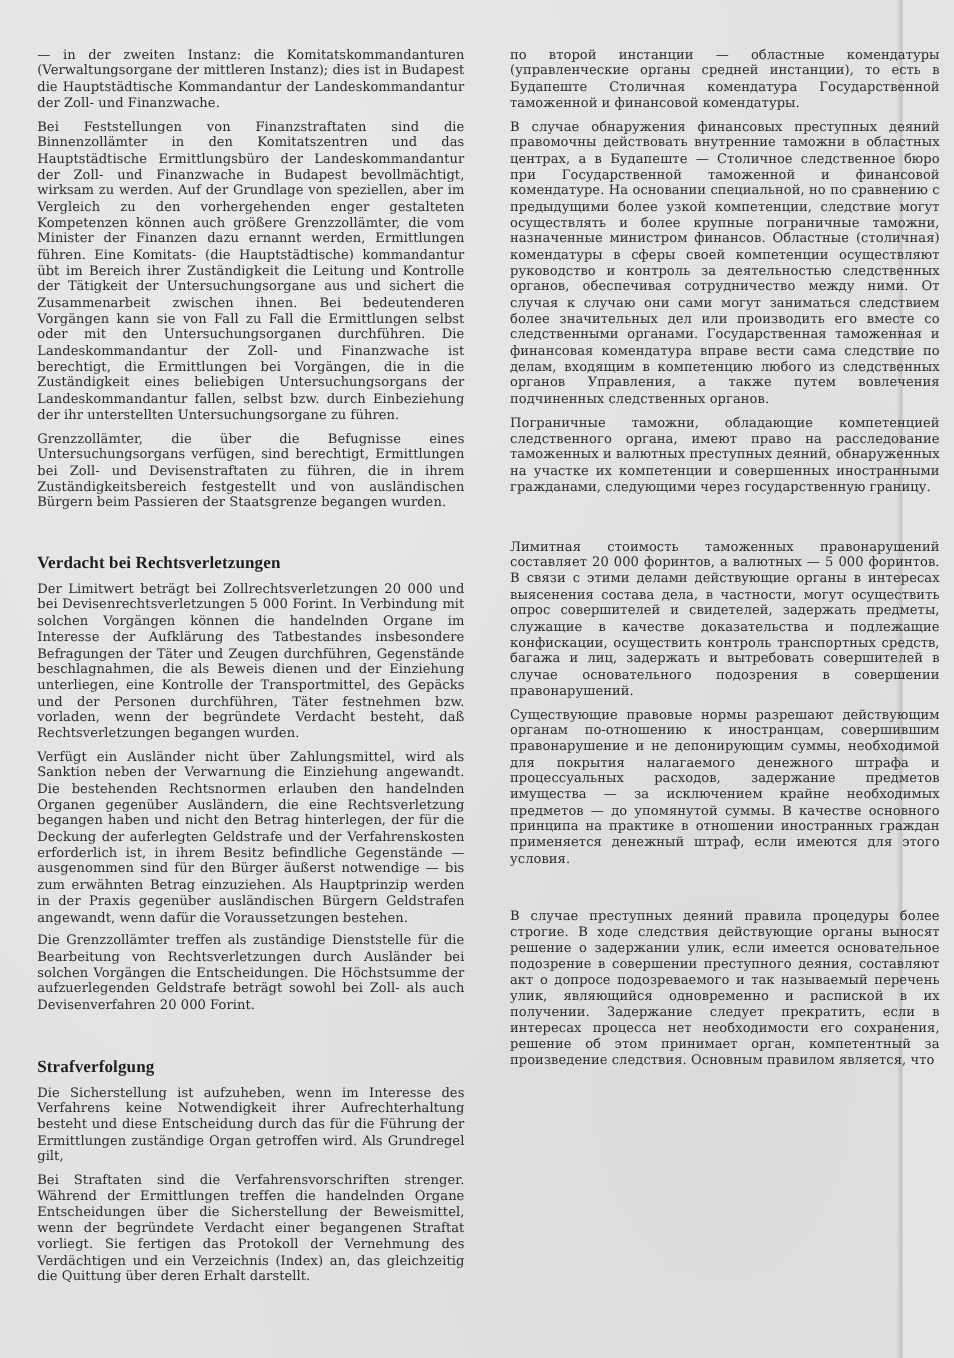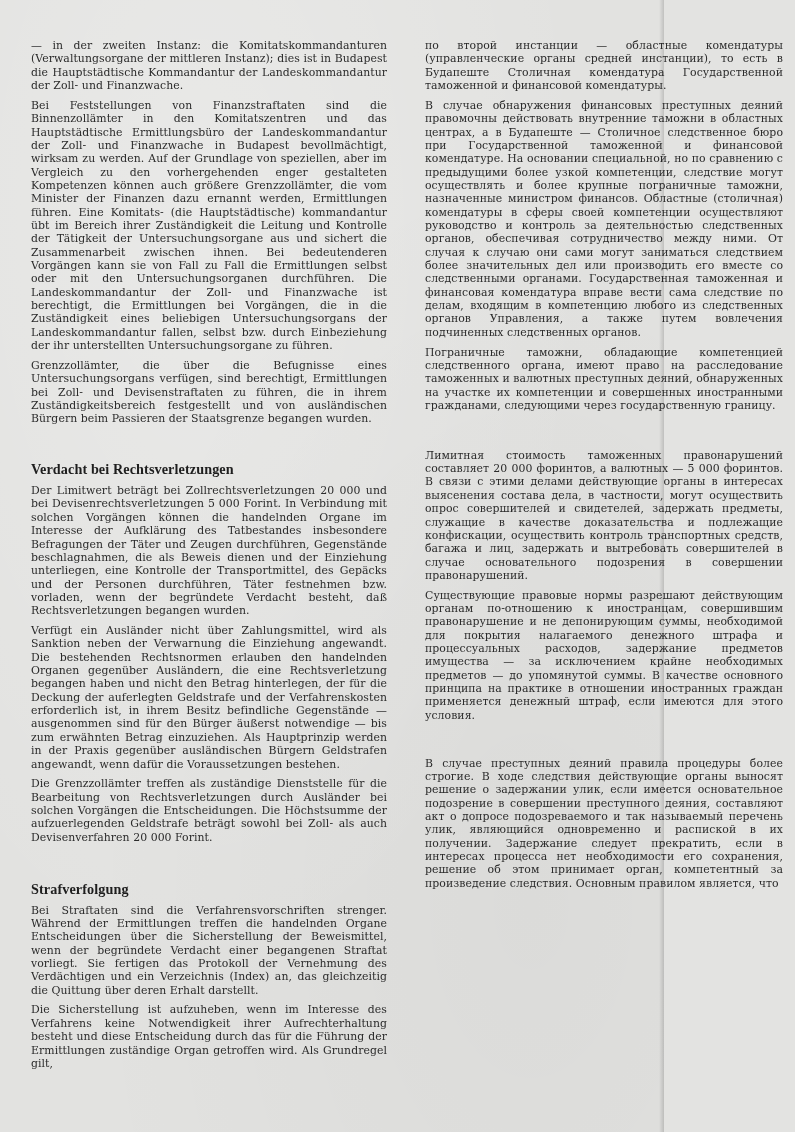--- a/index.html
+++ b/index.html
@@ -4,21 +4,21 @@
 <style>
   html, body { margin: 0; padding: 0; }
   body {
     width: 795px; height: 1132px; overflow: hidden;
     background: #e3e3e1;
     position: relative;
     font-family: "DejaVu Serif", "Liberation Serif", serif;
     color: #2b2b2b;
   }
   .page {
-    position: absolute; left: 0; top: 0; width: 664px; height: 1132px;
+    position: absolute; left: 0; top: 0; width: 752px; height: 1132px;
     background:
       radial-gradient(ellipse at 30% 20%, rgba(255,255,255,0.25), rgba(255,255,255,0) 60%),
       radial-gradient(ellipse at 80% 80%, rgba(0,0,0,0.03), rgba(0,0,0,0) 60%),
       #e2e2e0;
   }
   .col {
     position: absolute; top: 39px;
     font-size: 10.9px; line-height: 13.35px;
     text-align: justify; hyphens: manual;
     letter-spacing: 0.05px;
@@ -56,22 +56,22 @@
     <p>Grenzzollämter, die über die Befugnisse eines Untersuchungsorgans verfügen, sind berechtigt, Ermittlungen bei Zoll- und Devisenstraftaten zu führen, die in ihrem Zuständigkeitsbereich festgestellt und von ausländischen Bürgern beim Passieren der Staatsgrenze begangen wurden.</p>
 
     <div class="gap-de-1"></div>
     <h2>Verdacht bei Rechtsverletzungen</h2>
     <p>Der Limitwert beträgt bei Zollrechtsverletzungen 20 000 und bei Devisenrechtsverletzungen 5 000 Forint. In Verbindung mit solchen Vorgängen können die handelnden Organe im Interesse der Aufklärung des Tatbestandes insbesondere Befragungen der Täter und Zeugen durchführen, Gegenstände beschlagnahmen, die als Beweis dienen und der Einziehung unterliegen, eine Kontrolle der Transportmittel, des Gepäcks und der Personen durchführen, Täter festnehmen bzw. vorladen, wenn der begründete Verdacht besteht, daß Rechtsverletzungen begangen wurden.</p>
     <p>Verfügt ein Ausländer nicht über Zahlungsmittel, wird als Sanktion neben der Verwarnung die Einziehung angewandt. Die bestehenden Rechtsnormen erlauben den handelnden Organen gegenüber Ausländern, die eine Rechtsverletzung begangen haben und nicht den Betrag hinterlegen, der für die Deckung der auferlegten Geldstrafe und der Verfahrenskosten erforderlich ist, in ihrem Besitz befindliche Gegenstände — ausgenommen sind für den Bürger äußerst notwendige — bis zum erwähnten Betrag einzuziehen. Als Hauptprinzip werden in der Praxis gegenüber ausländischen Bürgern Geldstrafen angewandt, wenn dafür die Voraussetzungen bestehen.</p>
     <p>Die Grenzzollämter treffen als zuständige Dienststelle für die Bearbeitung von Rechtsverletzungen durch Ausländer bei solchen Vorgängen die Entscheidungen. Die Höchstsumme der aufzuerlegenden Geldstrafe beträgt sowohl bei Zoll- als auch Devisenverfahren 20 000 Forint.</p>
 
     <div class="gap-de-2"></div>
     <h2>Strafverfolgung</h2>
+    <p>Die Sicherstellung ist aufzuheben, wenn im Interesse des Verfahrens keine Notwendigkeit ihrer Aufrechterhaltung besteht und diese Entscheidung durch das für die Führung der Ermittlungen zuständige Organ getroffen wird. Als Grundregel gilt,</p>
     <p>Bei Straftaten sind die Verfahrensvorschriften strenger. Während der Ermittlungen treffen die handelnden Organe Entscheidungen über die Sicherstellung der Beweismittel, wenn der begründete Verdacht einer begangenen Straftat vorliegt. Sie fertigen das Protokoll der Vernehmung des Verdächtigen und ein Verzeichnis (Index) an, das gleichzeitig die Quittung über deren Erhalt darstellt.</p>
-    <p>Die Sicherstellung ist aufzuheben, wenn im Interesse des Verfahrens keine Notwendigkeit ihrer Aufrechterhaltung besteht und diese Entscheidung durch das für die Führung der Ermittlungen zuständige Organ getroffen wird. Als Grundregel gilt,</p>
   </div>
 
   <div class="col col-ru">
     <p>по второй инстанции — областные комендатуры (управленческие органы средней инстанции), то есть в Будапеште Столичная комендатура Государственной таможенной и финансовой комендатуры.</p>
     <p>В случае обнаружения финансовых преступных деяний правомочны действовать внутренние таможни в областных центрах, а в Будапеште — Столичное следственное бюро при Государственной таможенной и финансовой комендатуре. На основании специальной, но по сравнению с предыдущими более узкой компетенции, следствие могут осуществлять и более крупные пограничные таможни, назначенные министром финансов. Областные (столичная) комендатуры в сферы своей компетенции осуществляют руководство и контроль за деятельностью следственных органов, обеспечивая сотрудничество между ними. От случая к случаю они сами могут заниматься следствием более значительных дел или производить его вместе со следственными органами. Государственная таможенная и финансовая комендатура вправе вести сама следствие по делам, входящим в компетенцию любого из следственных органов Управления, а также путем вовлечения подчиненных следственных органов.</p>
     <p>Пограничные таможни, обладающие компетенцией следственного органа, имеют право на расследование таможенных и валютных преступных деяний, обнаруженных на участке их компетенции и совершенных иностранными гражданами, следующими через государственную границу.</p>
 
     <div class="gap-ru-1"></div>
     <p>Лимитная стоимость таможенных правонарушений составляет 20 000 форинтов, а валютных — 5 000 форинтов. В связи с этими делами действующие органы в интересах выясенения состава дела, в частности, могут осуществить опрос совершителей и свидетелей, задержать предметы, служащие в качестве доказательства и подлежащие конфискации, осуществить контроль транспортных средств, багажа и лиц, задержать и вытребовать совершителей в случае основательного подозрения в совершении правонарушений.</p>
     <p>Существующие правовые нормы разрешают действующим органам по-отношению к иностранцам, совершившим правонарушение и не депонирующим суммы, необходимой для покрытия налагаемого денежного штрафа и процессуальных расходов, задержание предметов имущества — за исключением крайне необходимых предметов — до упомянутой суммы. В качестве основного принципа на практике в отношении иностранных граждан применяется денежный штраф, если имеются для этого условия.</p>

